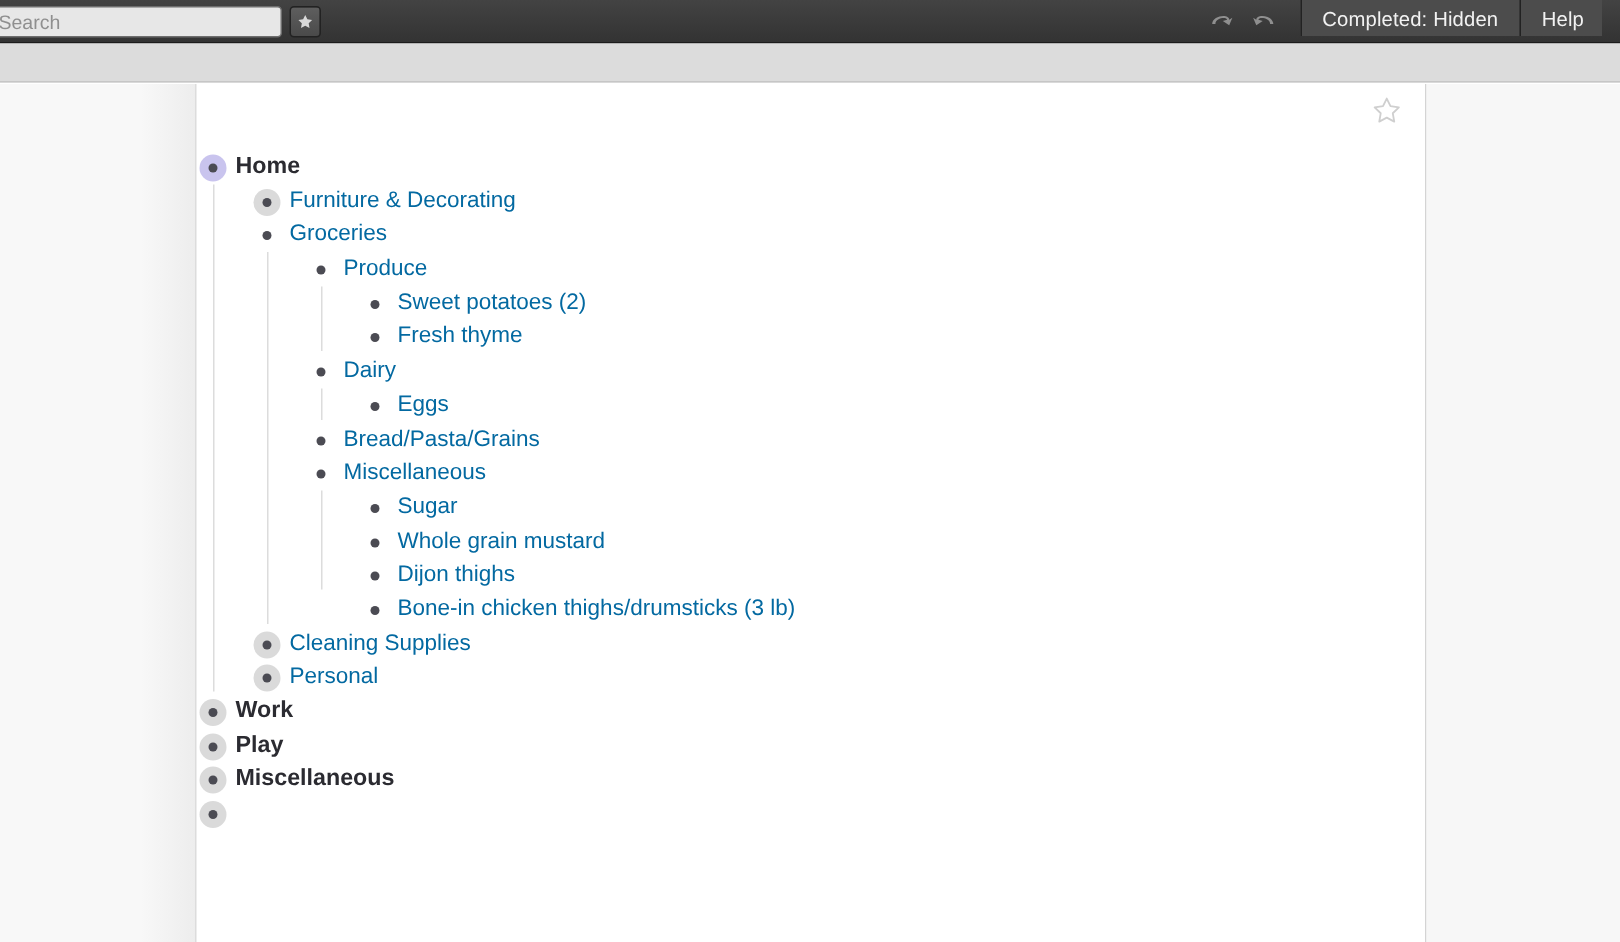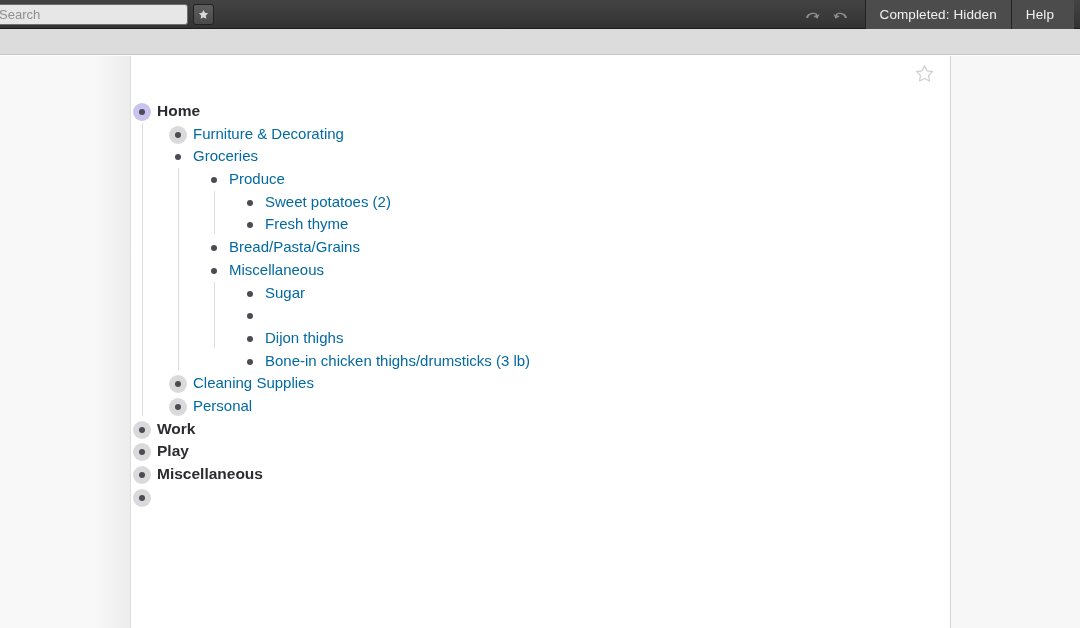--- a/index.html
+++ b/index.html
@@ -64,23 +64,23 @@
     background: linear-gradient(to bottom, #5e5e5e, #4a4a4a);
     display: flex;
     align-items: center;
     justify-content: center;
     cursor: pointer;
     padding: 0;
   }
 
   .toolbar-right {
     position: absolute;
-    right: 6px;
+    right: 12px;
     top: 0;
-    height: 29px;
+    height: 24px;
     display: flex;
     align-items: stretch;
   }
 
   .history-group {
     display: flex;
     align-items: center;
     gap: 8px;
     padding: 0 14px 0 10px;
   }
@@ -96,21 +96,21 @@
     align-items: center;
     padding: 0 14px;
     color: #f2f2f2;
     font-size: 13.5px;
     letter-spacing: 0.1px;
     background: #4c4c4c;
     border-left: 1px solid #222;
     cursor: pointer;
     white-space: nowrap;
   }
-  .tb-item.help { padding-right: 20px; }
+  .tb-item.help { padding-right: 12px; }
 
   
   .subbar {
     position: absolute;
     left: 0; top: 29px;
     width: 1080px;
     height: 26px;
     background: #dcdcdc;
     border-bottom: 1px solid #c6c6c6;
     box-sizing: border-box;
@@ -355,48 +355,70 @@
                         </div>
                       </div>
                     </div>
                   </div>
                   <div class="node">
                     <div class="row">
                       <div class="bullet-box">
                         <div class="halo none"></div>
                         <div class="dot"></div>
                       </div>
-                      <div class="label">Bread/Pasta/Grains</div>
+                      <div class="label">Dairy</div>
+                    </div>
+                    <div class="guide"></div>
+                    <div class="children">
+                      <div class="node">
+                        <div class="row">
+                          <div class="bullet-box">
+                            <div class="halo none"></div>
+                            <div class="dot"></div>
+                          </div>
+                          <div class="label">Eggs</div>
+                        </div>
+                      </div>
                     </div>
                   </div>
                   <div class="node">
                     <div class="row">
                       <div class="bullet-box">
                         <div class="halo none"></div>
                         <div class="dot"></div>
                       </div>
+                      <div class="label">Bread/Pasta/Grains</div>
+                    </div>
+                  </div>
+                  <div class="node">
+                    <div class="row">
+                      <div class="bullet-box">
+                        <div class="halo none"></div>
+                        <div class="dot"></div>
+                      </div>
                       <div class="label">Miscellaneous</div>
                     </div>
                     <div class="guide"></div>
                     <div class="children">
                       <div class="node">
                         <div class="row">
                           <div class="bullet-box">
                             <div class="halo none"></div>
                             <div class="dot"></div>
                           </div>
                           <div class="label">Sugar</div>
                         </div>
                       </div>
                       <div class="node">
                         <div class="row">
                           <div class="bullet-box">
                             <div class="halo none"></div>
                             <div class="dot"></div>
                           </div>
+                          <div class="label">Whole grain mustard</div>
                         </div>
                       </div>
                       <div class="node">
                         <div class="row">
                           <div class="bullet-box">
                             <div class="halo none"></div>
                             <div class="dot"></div>
                           </div>
                           <div class="label">Dijon thighs</div>
                         </div>

